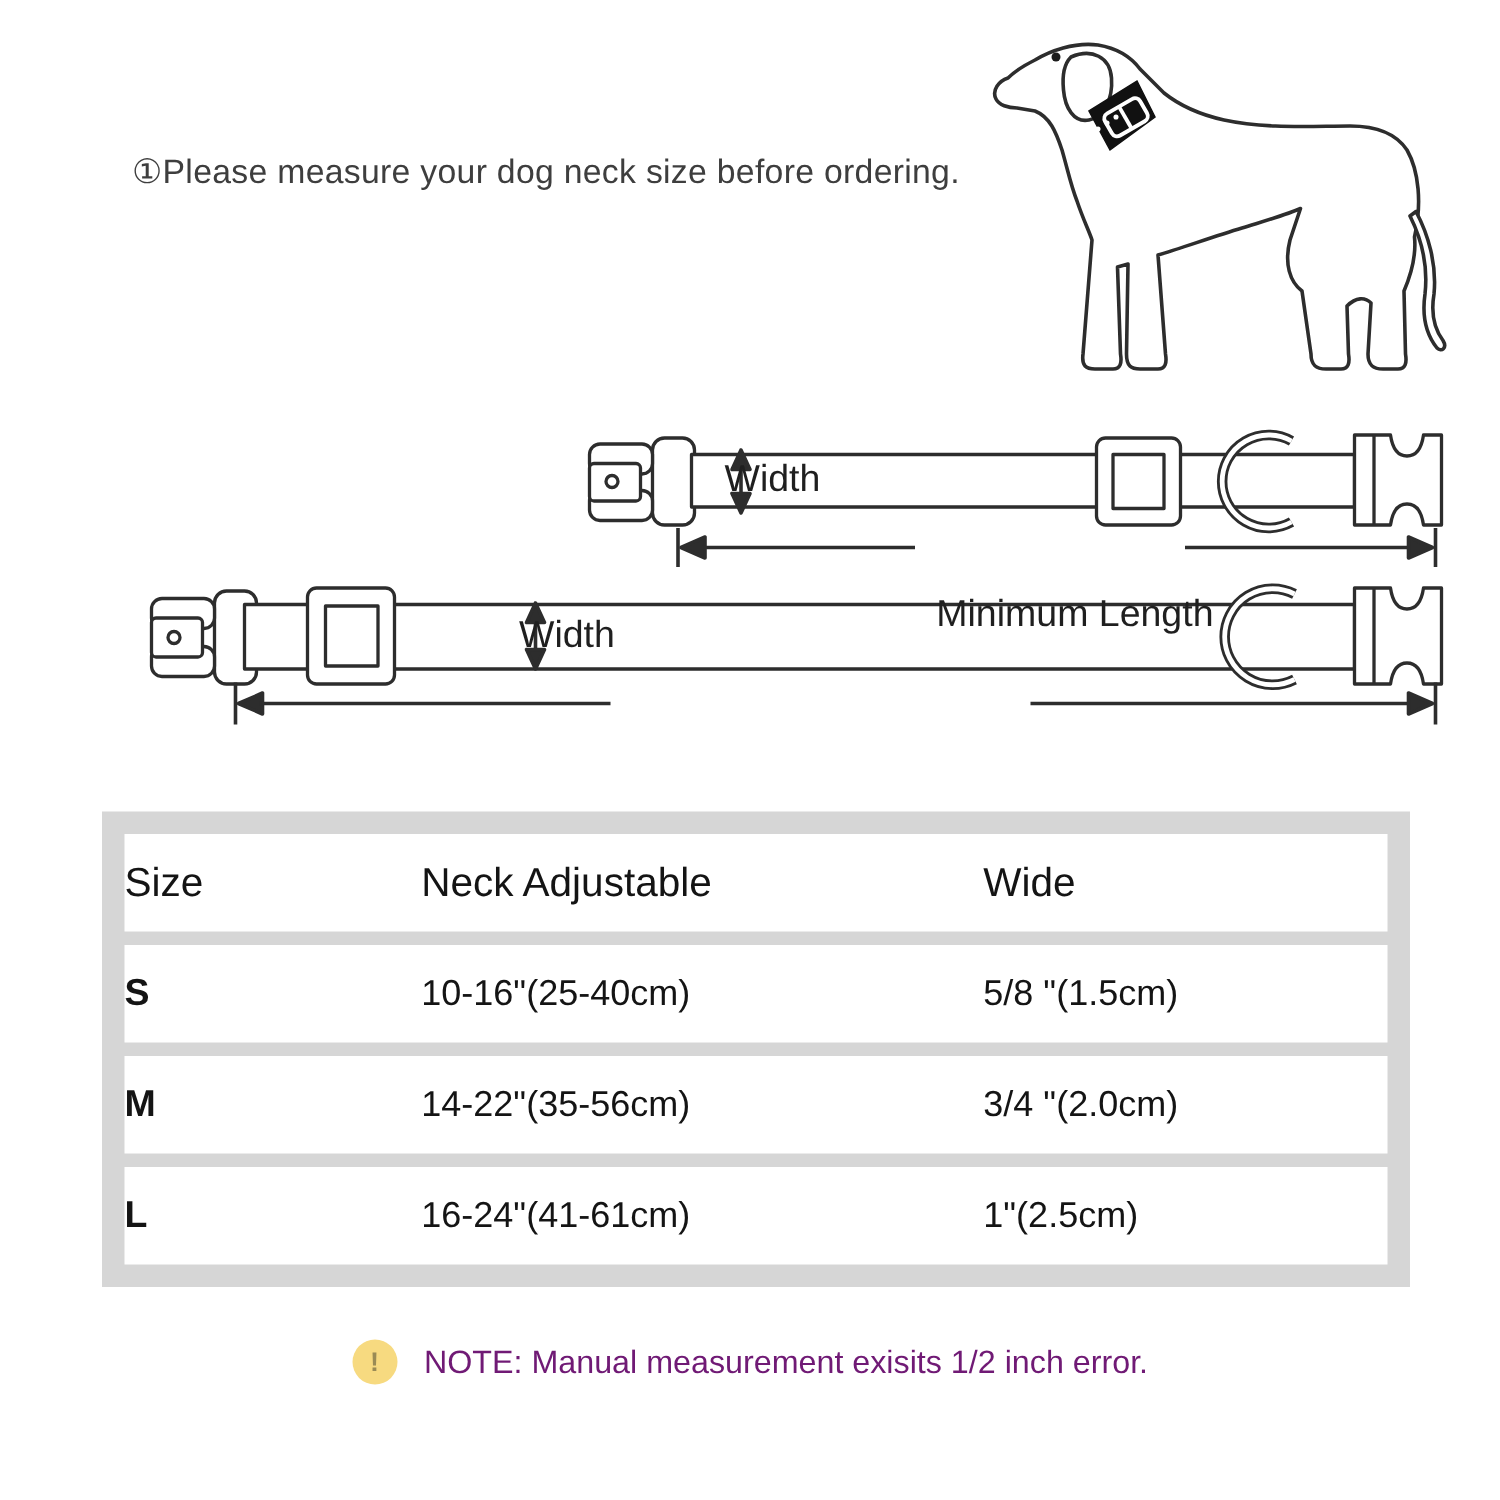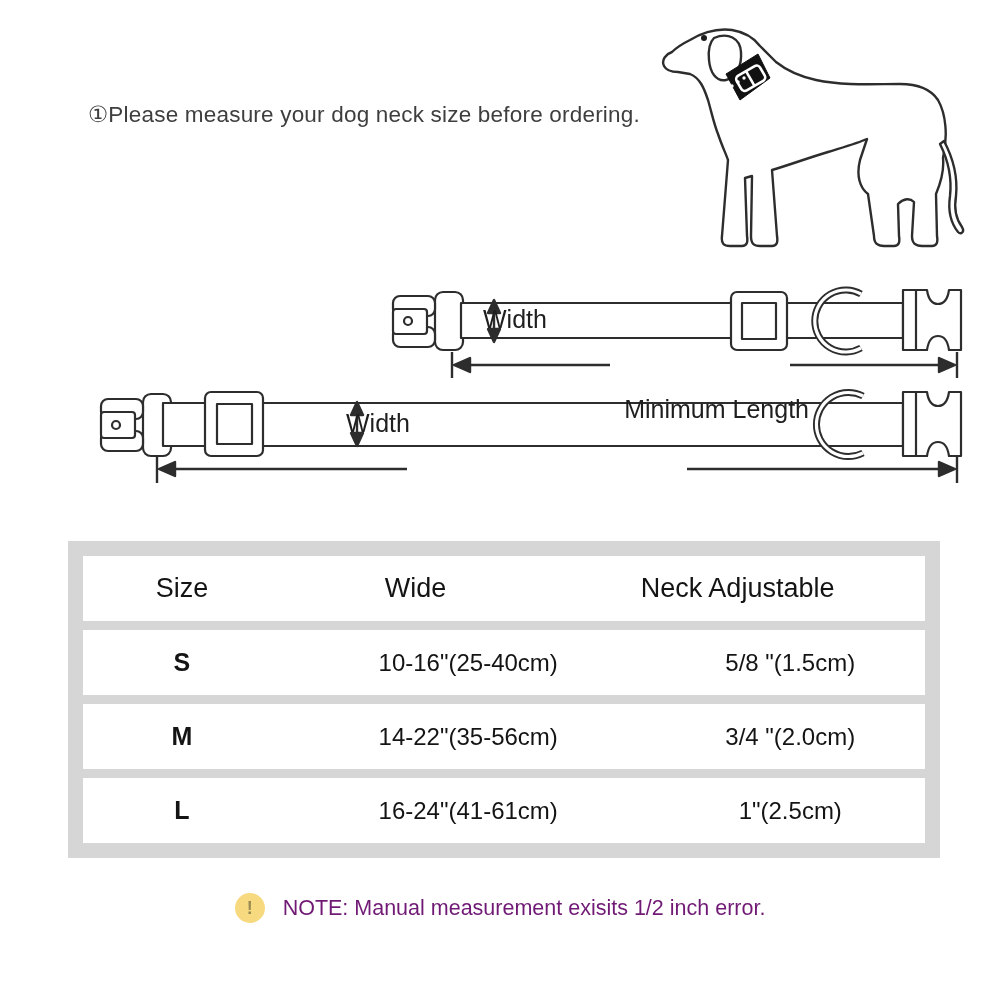--- a/index.html
+++ b/index.html
@@ -15,21 +15,21 @@
   .dog-wrap{position:absolute;left:648px;top:8px;width:345px;height:255px;}
   
   .diagram-wrap{position:absolute;left:16px;top:272px;width:1000px;height:230px;padding-left:21px;}
   .dlabel{position:absolute;font-size:25px;color:#1f1f1f;white-space:nowrap;}
   .dlabel.centered{width:260px;text-align:right;margin-top:44px;}
   
   .size-table{position:absolute;left:68px;top:541px;width:872px;height:317px;
     background:#d6d6d6;box-sizing:border-box;padding:15px;
     display:flex;flex-direction:column;gap:9px;}
   .trow{background:#ffffff;flex:1;display:flex;align-items:center;}
-  .tcell{text-align:center;color:#141414;}
+  .tcell{text-align:left;color:#141414;}
   .col-size{width:23.5%;}
   .col-neck{width:44.5%;}
   .col-wide{width:32%;}
   .thead .tcell{font-size:27px;}
   .trow .size-letter{font-size:25px;font-weight:700;}
   .trow .value{font-size:24px;}
   
   .note{position:absolute;left:0;top:893px;width:1000px;
     display:flex;justify-content:center;align-items:center;gap:18px;}
   .note-icon{width:30px;height:30px;border-radius:50%;background:#f7da80;
@@ -214,22 +214,22 @@
     </svg>
 
     <div class="dlabel" style="left:467px;top:33px;">Width</div>
     <div class="dlabel centered" style="left:533px;top:79px;">Minimum Length</div>
     <div class="dlabel" style="left:330px;top:137px;">Width</div>
   </div>
 
   <div class="size-table">
     <div class="trow thead">
       <div class="tcell col-size">Size</div>
+      <div class="tcell col-neck">Neck Adjustable</div>
       <div class="tcell col-wide">Wide</div>
-      <div class="tcell col-neck">Neck Adjustable</div>
     </div>
     <div class="trow">
       <div class="tcell col-size size-letter">S</div>
       <div class="tcell col-neck value">10-16"(25-40cm)</div>
       <div class="tcell col-wide value">5/8 "(1.5cm)</div>
     </div>
     <div class="trow">
       <div class="tcell col-size size-letter">M</div>
       <div class="tcell col-neck value">14-22"(35-56cm)</div>
       <div class="tcell col-wide value">3/4 "(2.0cm)</div>

